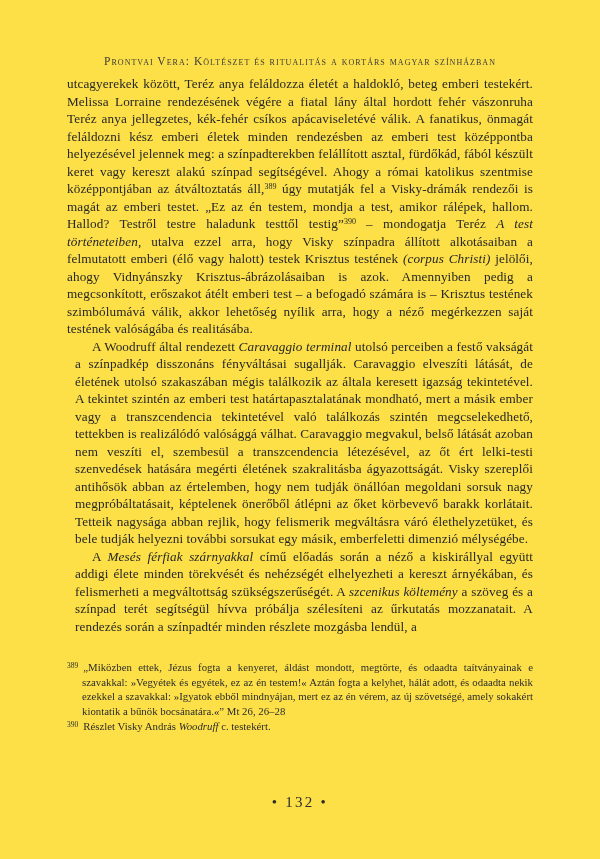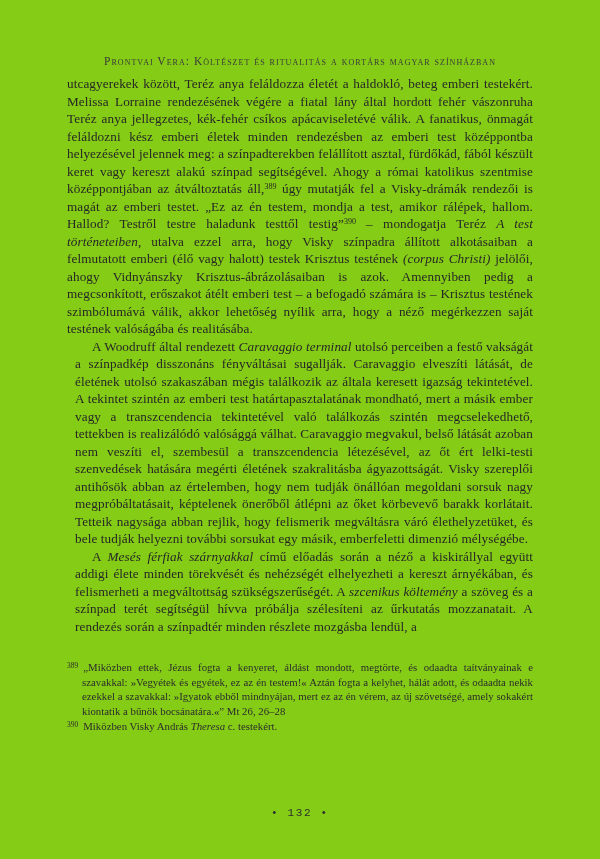--- a/index.html
+++ b/index.html
@@ -5,21 +5,21 @@
   html, body {
     margin: 0;
     padding: 0;
     background: #e8e8e8;
   }
   .page {
     position: relative;
     width: 600px;
     height: 859px;
     margin: 0 auto;
-    background: #84cc16;
+    background: #fde047;
     color: #262626;
     font-family: "Liberation Serif", "DejaVu Serif", serif;
     overflow: hidden;
     box-sizing: border-box;
   }
   .running-header {
     position: absolute;
     top: 55px;
     left: 0;
     right: 0;
@@ -67,42 +67,41 @@
     color: #2c2c2c;
   }
   .fn-num {
     font-size: 7.5px;
     vertical-align: 3px;
     padding-right: 5px;
     letter-spacing: 0;
   }
   .page-number {
     position: absolute;
-    bottom: 40px;
+    bottom: 48px;
     left: 0;
     right: 0;
     text-align: center;
-    font-size: 11px;
+    font-size: 15px;
     letter-spacing: 0.15em;
     color: #2c2c2c;
-    font-family: Liberation Mono, monospace;
   }
 </style>
 </head>
 <body>
 
 <div class="page">
   <div class="running-header">Prontvai Vera: Költészet és ritualitás a kortárs magyar színházban</div>
 
   <div class="content">
     <div class="body-text">
         <p class="para"><span>utcagyerekek között, Teréz anya feláldozza életét a haldokló, beteg emberi testekért. Melissa Lorraine rendezésének végére a fiatal lány által hordott fehér vászonruha Teréz anya jellegzetes, kék-fehér csíkos apácaviseletévé válik. A fanatikus, önmagát feláldozni kész emberi életek minden rendezésben az emberi test középpontba helyezésével jelennek meg: a színpadterekben felállított asztal, fürdőkád, fából készült keret vagy kereszt alakú színpad segítségével. Ahogy a római katolikus szentmise középpontjában az átváltoztatás áll,</span><sup>389</sup><span> úgy mutatják fel a Visky-drámák rendezői is magát az emberi testet. „Ez az én testem, mondja a test, amikor rálépek, hallom. Hallod? Testről testre haladunk testtől testig”</span><sup>390</sup><span> – mondogatja Teréz </span><em>A test történeteiben</em><span>, utalva ezzel arra, hogy Visky színpadra állított alkotásaiban a felmutatott emberi (élő vagy halott) testek Krisztus testének </span><em>(corpus Christi)</em><span> jelölői, ahogy Vidnyánszky Krisztus-ábrázolásaiban is azok. Amennyiben pedig a megcsonkított, erőszakot átélt emberi test – a befogadó számára is – Krisztus testének szimbólumává válik, akkor lehetőség nyílik arra, hogy a néző megérkezzen saját testének valóságába és realitásába.</span></p>
         <p class="para indent"><span>A Woodruff által rendezett </span><em>Caravaggio terminal</em><span> utolsó perceiben a festő vakságát a színpadkép disszonáns fényváltásai sugallják. Caravaggio elveszíti látását, de életének utolsó szakaszában mégis találkozik az általa keresett igazság tekintetével. A tekintet szintén az emberi test határtapasztalatának mondható, mert a másik ember vagy a transzcendencia tekintetével való találkozás szintén megcselekedhető, tettekben is realizálódó valósággá válhat. Caravaggio megvakul, belső látását azoban nem veszíti el, szembesül a transzcendencia létezésével, az őt ért lelki-testi szenvedések hatására megérti életének szakralitásba ágyazottságát. Visky szereplői antihősök abban az értelemben, hogy nem tudják önállóan megoldani sorsuk nagy megpróbáltatásait, képtelenek önerőből átlépni az őket körbevevő barakk korlátait. Tetteik nagysága abban rejlik, hogy felismerik megváltásra váró élethelyzetüket, és bele tudják helyezni további sorsukat egy másik, emberfeletti dimenzió mélységébe.</span></p>
         <p class="para indent"><span>A </span><em>Mesés férfiak szárnyakkal</em><span> című előadás során a néző a kiskirállyal együtt addigi élete minden törekvését és nehézségét elhelyezheti a kereszt árnyékában, és felismerheti a megváltottság szükségszerűségét. A </span><em>szcenikus költemény</em><span> a szöveg és a színpad terét segítségül hívva próbálja szélesíteni az űrkutatás mozzanatait. A rendezés során a színpadtér minden részlete mozgásba lendül, a</span></p>
       </div>
     <div class="footnotes">
         <div class="footnote"><span class="fn-num">389</span><span>„Miközben ettek, Jézus fogta a kenyeret, áldást mondott, megtörte, és odaadta taítványainak e szavakkal: »Vegyétek és egyétek, ez az én testem!« Aztán fogta a kelyhet, hálát adott, és odaadta nekik ezekkel a szavakkal: »Igyatok ebből mindnyájan, mert ez az én vérem, az új szövetségé, amely sokakért kiontatik a bűnök bocsánatára.«” Mt 26, 26–28</span></div>
-        <div class="footnote"><span class="fn-num">390</span><span>Miközben Visky András </span><em>Theresa</em><span> c. testekért.</span></div>
+        <div class="footnote"><span class="fn-num">390</span><span>Részlet Visky András </span><em>Woodruff</em><span> c. testekért.</span></div>
       </div>
   </div>
 
   <div class="page-number">• 132 •</div>
 </div>
 
 </body></html>

